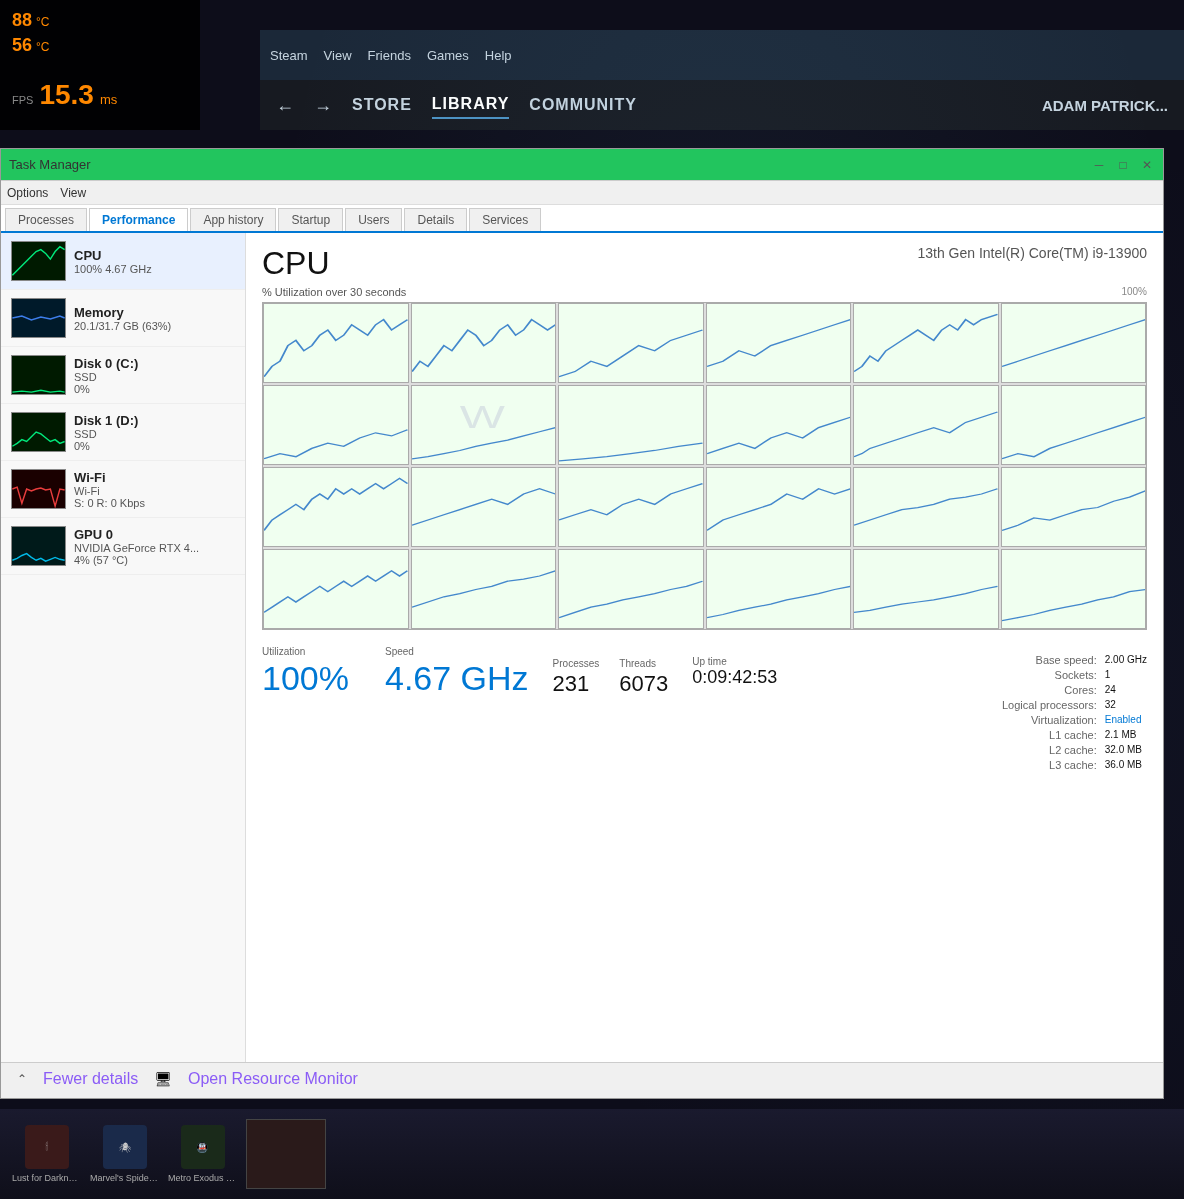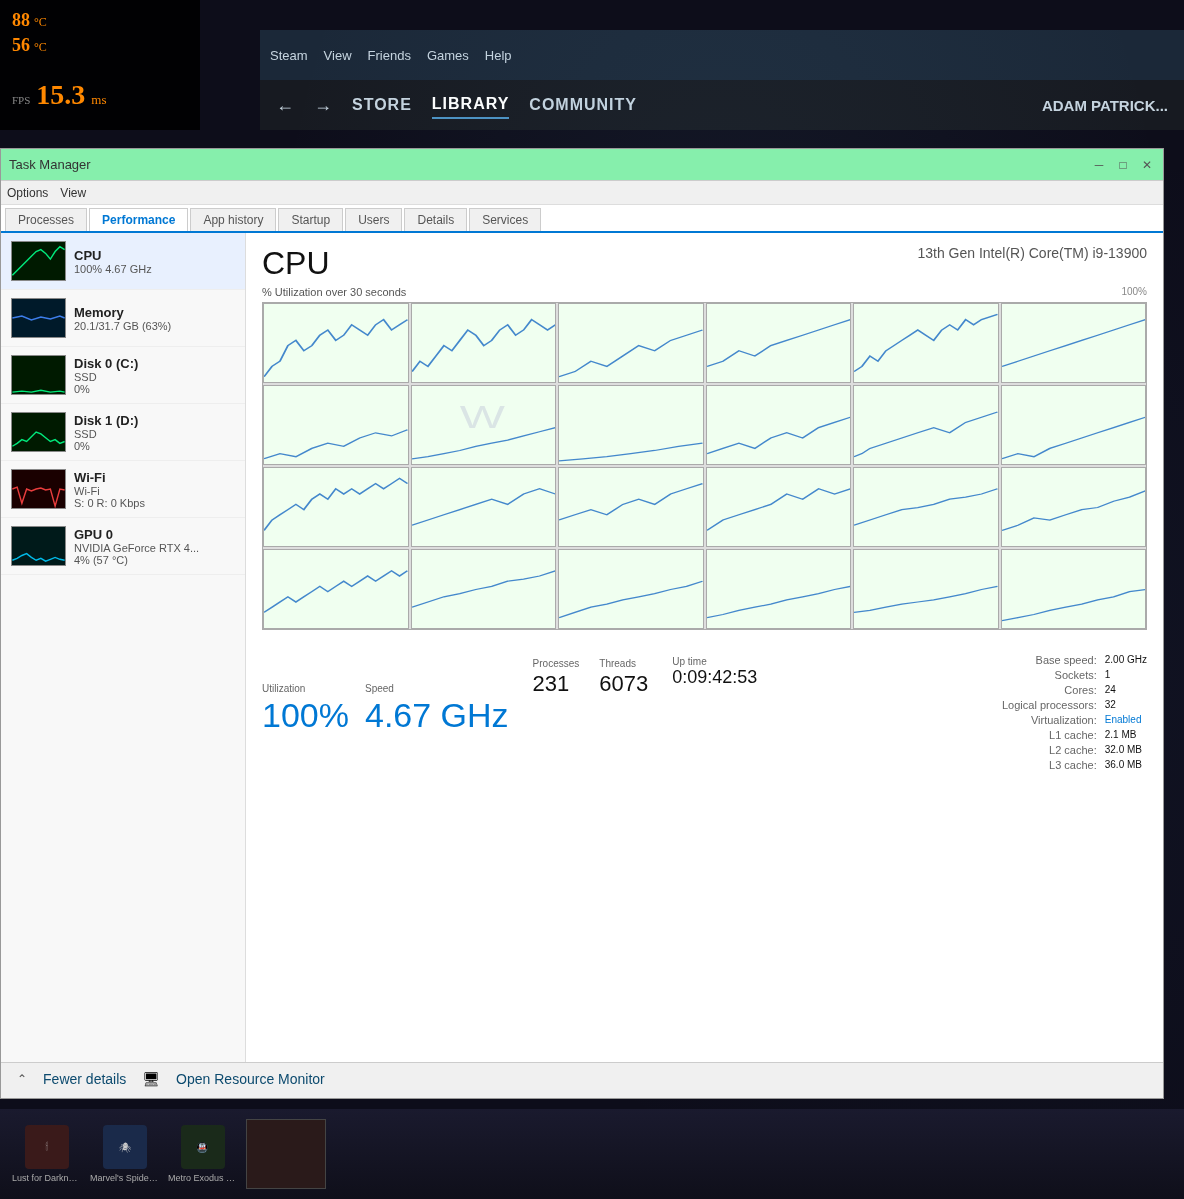--- a/index.html
+++ b/index.html
@@ -22,21 +22,20 @@
     
     .hud-overlay {
       position: absolute;
       top: 0;
       left: 0;
       width: 200px;
       height: 130px;
       background: rgba(0,0,0,0.85);
       z-index: 100;
       padding: 8px 12px;
-      font-family: Liberation Serif, serif;
     }
     .hud-line {
       display: flex;
       align-items: baseline;
       gap: 4px;
       line-height: 1.4;
     }
     .hud-value {
       color: #ff8800;
       font-size: 18px;
@@ -126,21 +125,21 @@
       position: absolute;
       top: 148px;
       left: 0;
       right: 20px;
       bottom: 100px;
       background: #f0f0f0;
       border: 1px solid #999;
       z-index: 50;
     }
     .tm-titlebar {
-      background: #86efac;
+      background: #22c55e;
       height: 32px;
       display: flex;
       align-items: center;
       padding: 0 8px;
       border-bottom: 1px solid #ccc;
       justify-content: space-between;
     }
     .tm-title {
       font-size: 13px;
       color: #333;
@@ -376,22 +375,22 @@
     .tm-footer {
       height: 32px;
       background: #f0f0f0;
       border-top: 1px solid #ccc;
       display: flex;
       align-items: center;
       padding: 0 16px;
       gap: 16px;
     }
     .footer-link {
-      font-size: 14px;
-      color: #0c4a6e;
+      font-size: 16px;
+      color: #8b5cf6;
       cursor: pointer;
       display: flex;
       align-items: center;
       gap: 4px;
     }
     .footer-chevron {
       font-size: 12px;
       color: #555;
     }
 
@@ -733,21 +732,21 @@
         </div>
         <div class="cpu-cell">
           <svg class="cell-graph" viewBox="0 0 90 75" preserveAspectRatio="none">
             <polyline points="0,68 10,65 20,62 30,58 40,55 50,52 60,48 70,45 80,40 90,38" fill="none" stroke="#4488cc" stroke-width="1.2"></polyline>
           </svg>
         </div>
       </div>
 
       <div class="stats-bottom">
         <div class="stats-left">
-          <div style="display:flex;gap:16px;align-items:center;">
+          <div style="display:flex;gap:36px;align-items:flex-start;">
             <div class="stat-group">
               <span class="stat-label">Utilization</span>
               <span class="stat-value-large" style="font-size:34px; color:#0078d4;">100%</span>
             </div>
             <div class="stat-group">
               <span class="stat-label">Speed</span>
               <span class="stat-value-large" style="font-size:34px; color:#0078d4;">4.67 GHz</span>
             </div>
           </div>
           <div style="display:flex;gap:20px;margin-top:12px;">

